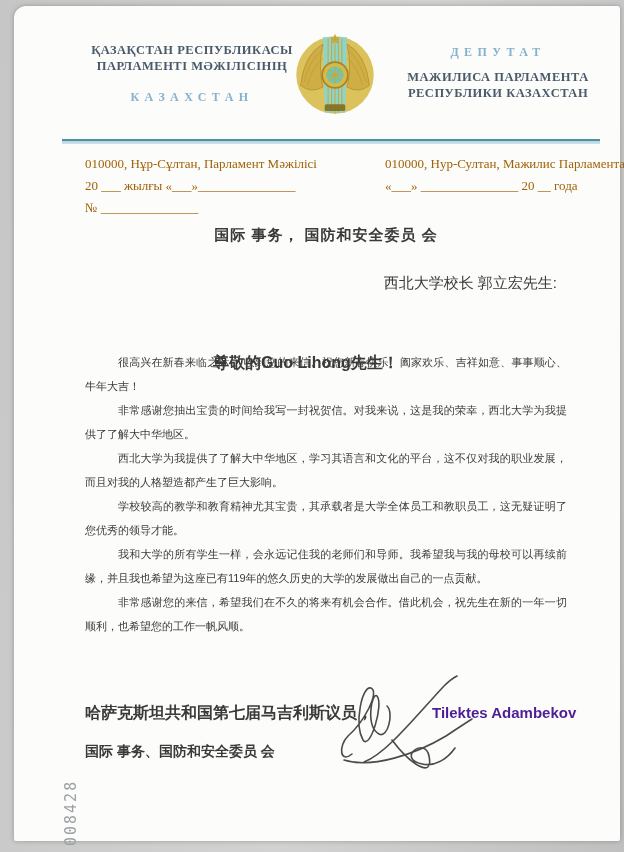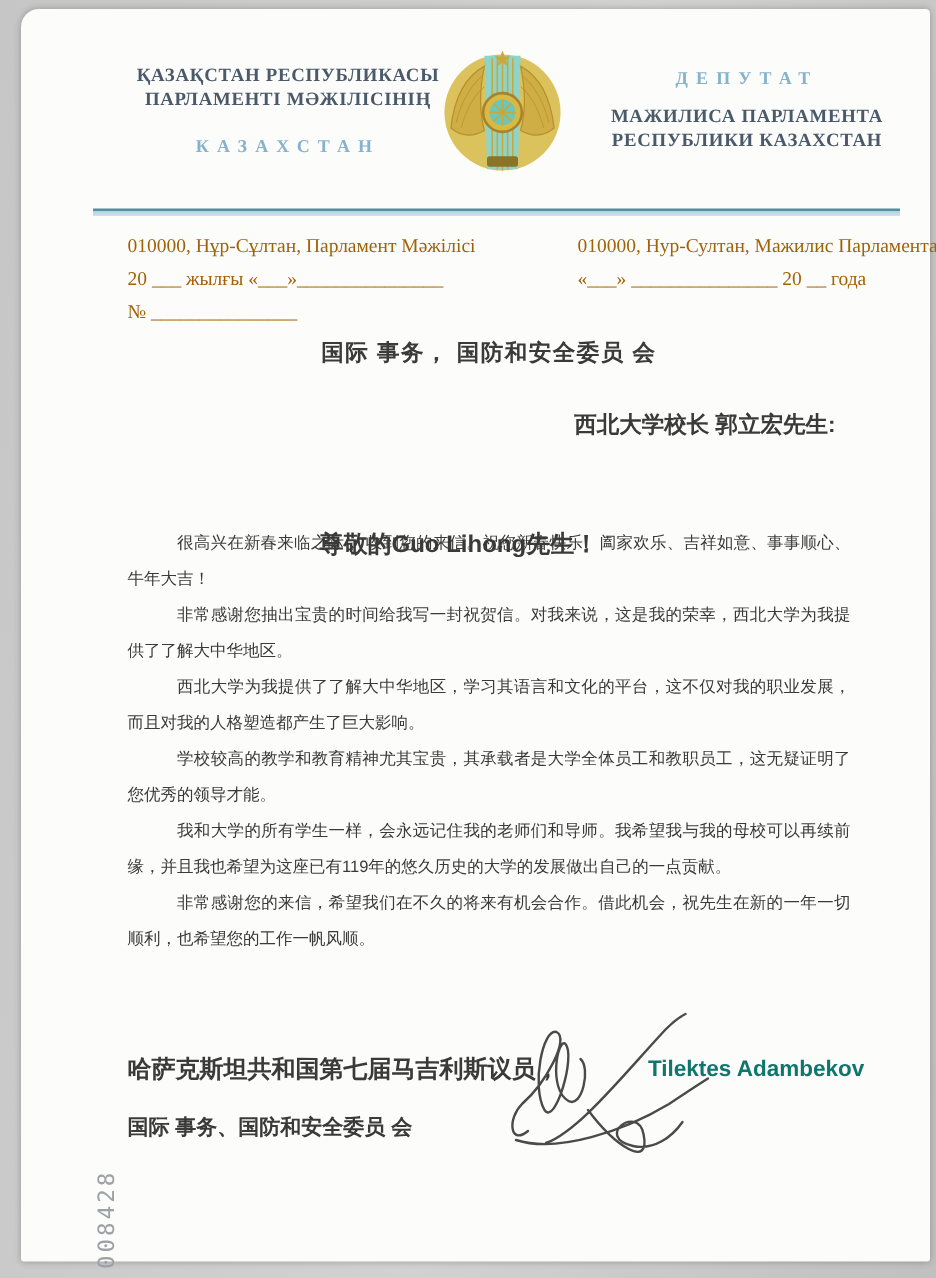--- a/index.html
+++ b/index.html
@@ -40,35 +40,35 @@
   .addr-kk{left:71px;top:147px;}
   .addr-ru{left:371px;top:147px;}
   
   .cjk{color:#3a3a3a;}
   .committee{
     position:absolute;left:71px;top:220px;width:482px;text-align:center;
     font-size:15px;font-weight:bold;letter-spacing:1px;
   }
   .addressee{
     position:absolute;left:71px;top:268px;width:482px;text-align:right;
-    padding-right:10px;font-size:15px;font-weight:bold;box-sizing:border-box;
+    padding-right:10px;font-size:15px;font-weight:normal;box-sizing:border-box;
   }
   .salutation{
     position:absolute;left:199px;top:303px;font-size:16px;font-weight:bold;margin-top:44px;
   }
   .bodytext{position:absolute;left:71px;top:344px;width:482px;}
   .bodytext p{
     margin:0;text-indent:33px;font-size:11px;line-height:24px;
     text-align:justify;color:#3a3a3a;
   }
   
   .signoff1{position:absolute;left:71px;top:697px;font-size:16px;font-weight:bold;}
   .signoff2{position:absolute;left:71px;top:737px;font-size:14px;font-weight:bold;}
   .signer{
-    position:absolute;left:418px;top:698px;font-size:15px;font-weight:bold;color:#0f766e;
+    position:absolute;left:418px;top:698px;font-size:15px;font-weight:bold;color:#4c1d95;
   }
   .signature-svg{position:absolute;left:320px;top:668px;width:145px;height:110px;}
   .serial{
     position:absolute;left:8px;top:780px;
     font-family:"DejaVu Sans Mono","Liberation Mono",monospace;
     font-size:15px;letter-spacing:2px;color:#9ba1a6;
     transform:rotate(-90deg);transform-origin:50px 10px;white-space:nowrap;
   }
 </style>
 </head>

